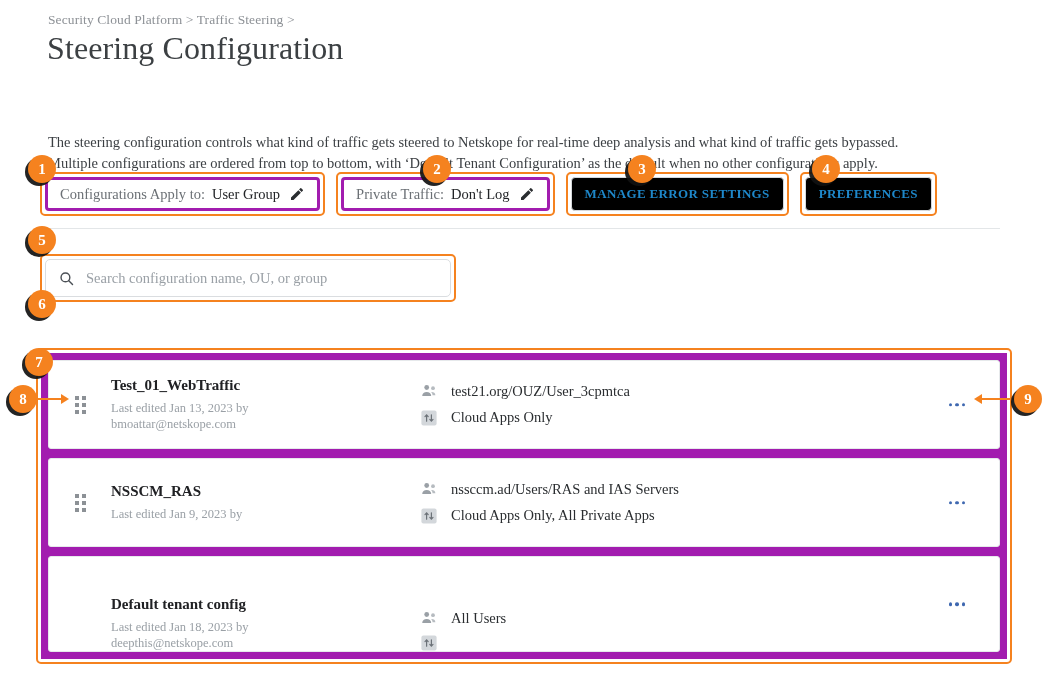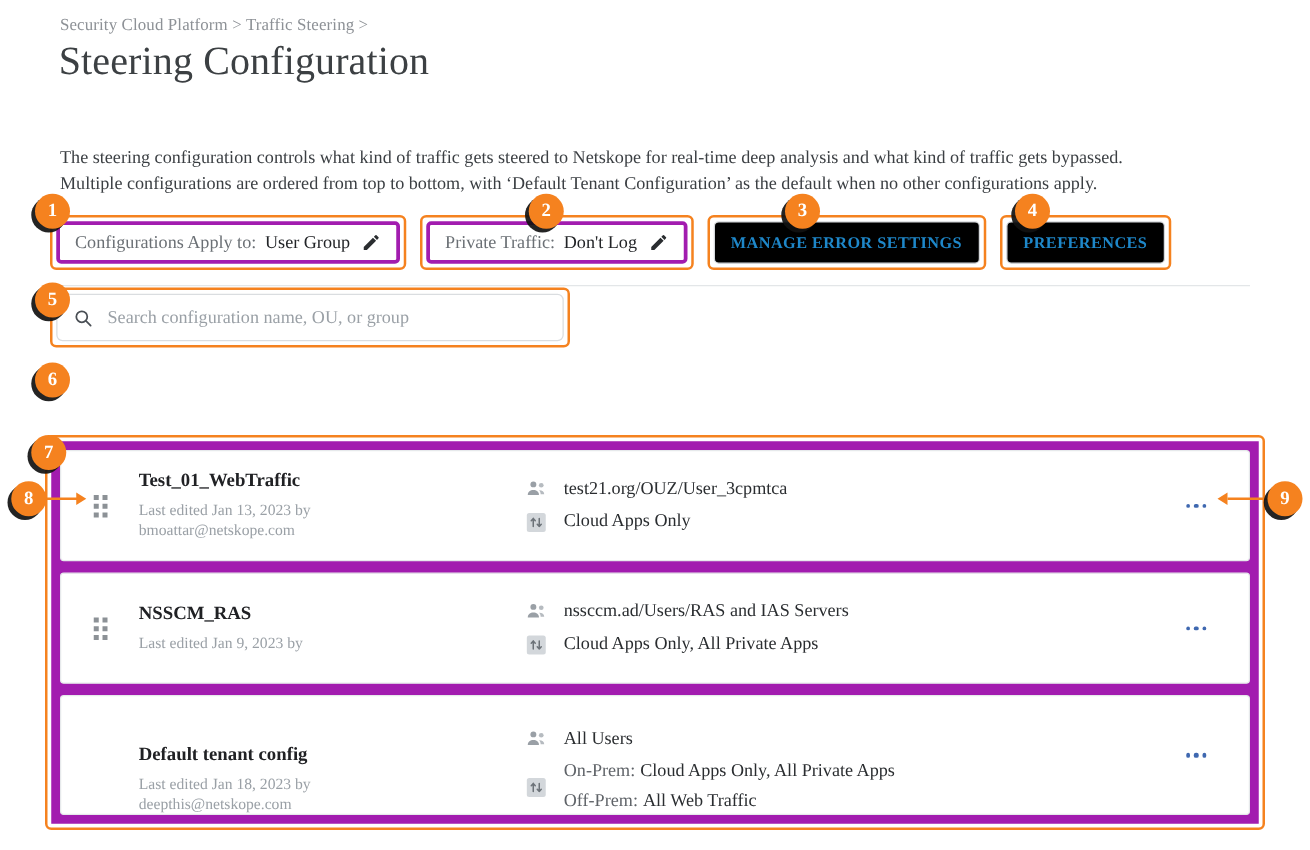--- a/index.html
+++ b/index.html
@@ -33,21 +33,21 @@
     font-size: 32px;
     font-weight: 400;
     color: #3c4043;
     letter-spacing: 0.1px;
     white-space: nowrap;
   }
 
   
   .desc {
     position: absolute;
-    left: 48px; top: 116px;
+    left: 48px; top: 132px;
     width: 920px;
     font-size: 14.5px;
     line-height: 21px;
     color: #3b3f43;
   }
 
   
   .toolbar {
     position: absolute;
     left: 40px; top: 172px;
@@ -99,21 +99,21 @@
     position: absolute;
     left: 48px; top: 228px;
     width: 952px;
     height: 1px;
     background: #e3e6e8;
   }
 
   
   .search-wrap {
     position: absolute;
-    left: 40px; top: 230px;
+    left: 40px; top: 254px;
   }
   .searchbox {
     width: 406px;
     height: 38px;
     border: 1px solid #dadde0;
     border-radius: 5px;
     background: #fff;
     display: flex;
     align-items: center;
     padding: 0 12px;
@@ -446,28 +446,20 @@
             <span class="tx">All Users</span>
           </div>
           <div class="attr multi stack-lines">
             <span class="ic">
               <svg width="16" height="16" viewBox="0 0 20 20">
                   <rect x="0.5" y="0.5" width="19" height="19" rx="2.5" fill="#d3d7db"></rect>
                   <path d="M7 14V6m0 0L5 8.2M7 6l2 2.2" stroke="#6c7278" stroke-width="1.5" fill="none" stroke-linecap="round" stroke-linejoin="round"></path>
                   <path d="M13 6v8m0 0l2-2.2M13 14l-2-2.2" stroke="#6c7278" stroke-width="1.5" fill="none" stroke-linecap="round" stroke-linejoin="round"></path>
                 </svg>
             </span>
-            <span>
-              <span class="tx" style="display:block">
-                <span class="k">On-Prem:</span><span class="v">Cloud Apps Only, All Private Apps</span>
-              </span>
-              <span class="tx" style="display:block">
-                <span class="k">Off-Prem:</span><span class="v">All Web Traffic</span>
-              </span>
-            </span>
           </div>
         </div>
         <div class="kebab">
             <i></i>
             <i></i>
             <i></i>
           </div>
       </div>
 
     </div>

